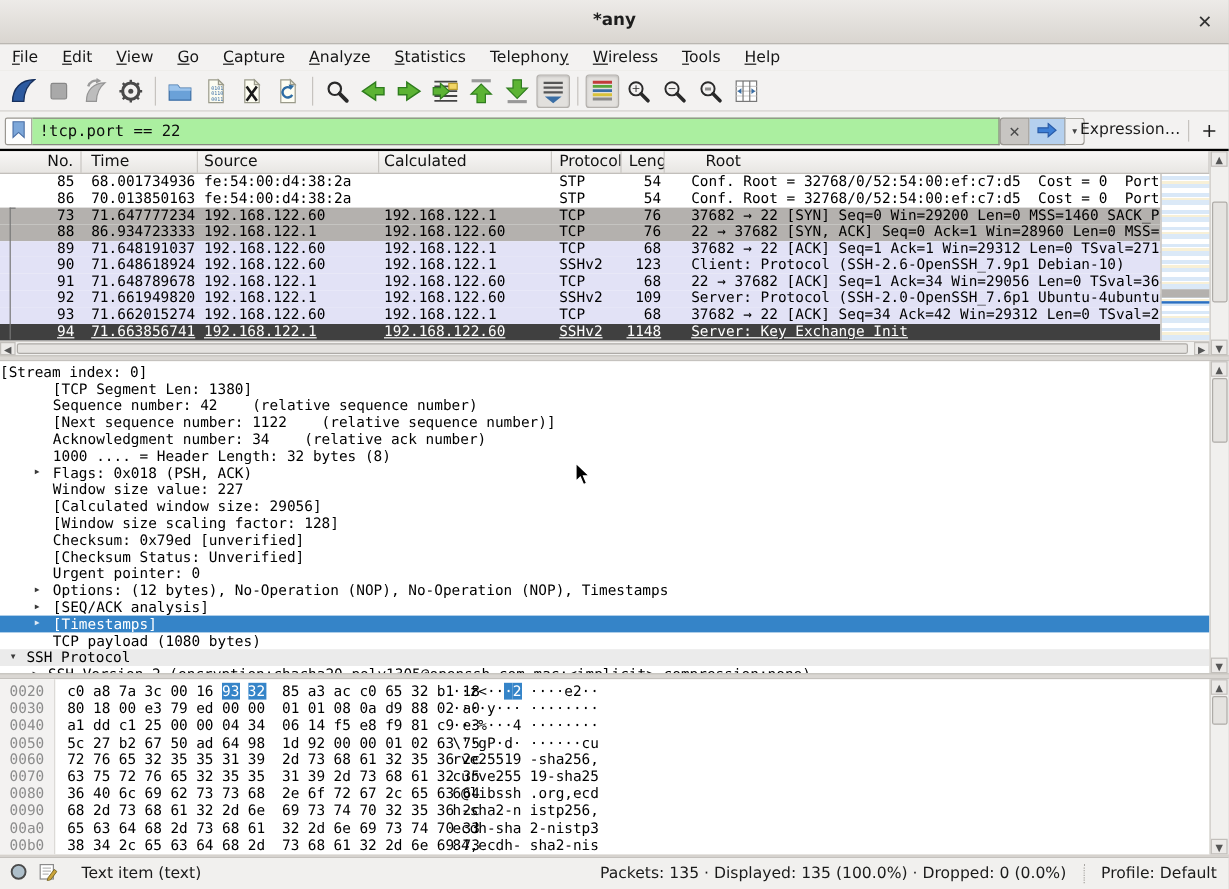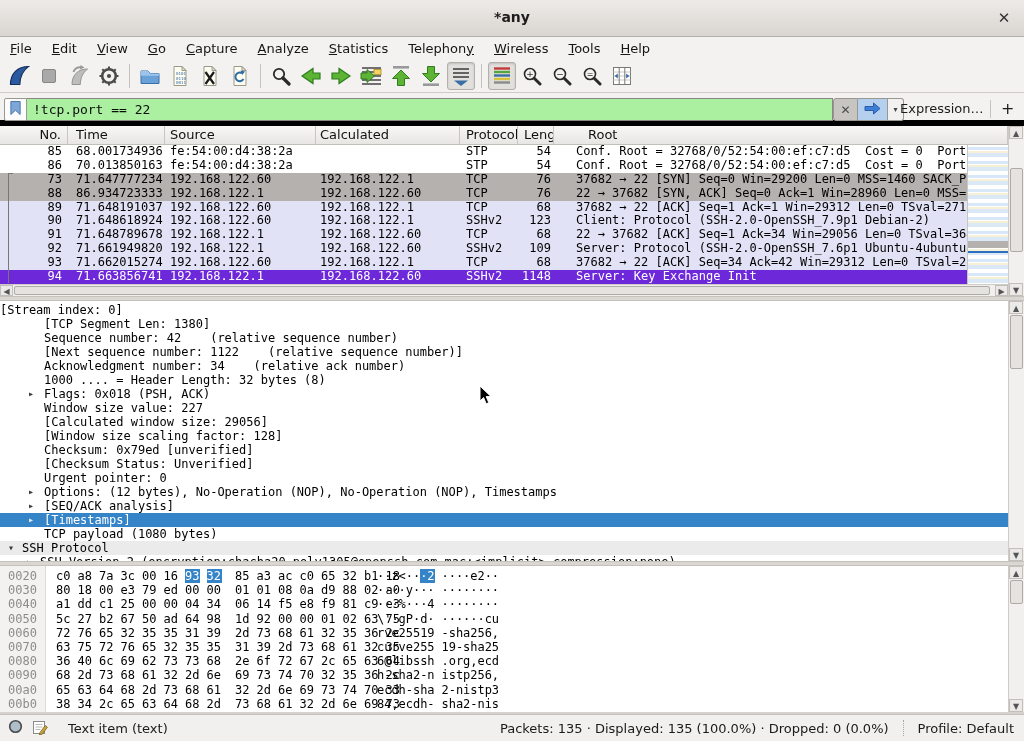--- a/index.html
+++ b/index.html
@@ -23,21 +23,21 @@
   
   #toolbar { position:absolute; left:0; top:59px; width:1024px; height:34px;
     background:#f3f2f1; border-bottom:1px solid #cfccc8; display:flex; align-items:center; padding-left:4px; }
   .tb-btn { width:28px; height:28px; display:flex; align-items:center; justify-content:center;
     margin:0 1px; border:1px solid transparent; border-radius:3px; }
   .tb-btn.pressed { background:#e2e0dd; border:1px solid #b3b0ac; box-shadow:inset 0 1px 2px rgba(0,0,0,.15); }
   .tb-sep { width:1px; height:24px; background:#c6c3bf; margin:0 5px; }
 
   
   #filterbar { position:absolute; left:0; top:93px; width:1024px; height:33px;
-    background:#f3f2f1; border-bottom:6px solid #000000; }
+    background:#f3f2f1; border-bottom:2px solid #000000; }
   #bookmark-btn { position:absolute; left:4px; top:5px; width:23px; height:23px;
     background:#fdfdfd; border:1px solid #9a9791; border-radius:2px 0 0 2px;
     display:flex; align-items:center; justify-content:center; }
   #filter-input { position:absolute; left:27px; top:5px; width:806px; height:23px;
     background:#abefa0; border:1px solid #8a8782; border-left:none;
     font-family:"DejaVu Sans Mono","Liberation Mono",monospace; font-size:13px; color:#0c0c0c; padding:0 6px; outline:none; }
   #filter-controls { position:absolute; left:833px; top:5px; height:23px; display:flex; }
   .fc-btn { height:23px; border:1px solid #9a9791; display:flex; align-items:center; justify-content:center; }
   #filter-clear { width:25px; background:#c7c5c2; border-radius:3px 0 0 3px; color:#4a4a4a; font-size:12px; font-weight:bold; }
   #filter-apply { width:30px; background:#b5d0ee; border-left:none; }
@@ -50,21 +50,21 @@
   #plist-header { position:absolute; left:0; top:126px; width:1008px; height:19px;
     background:linear-gradient(#f8f7f6,#e8e6e3); border-bottom:1px solid #c2bfbb;
     display:flex; font-size:13px; color:#111; }
   .hcell { border-right:1px solid #c9c6c2; padding:1px 0 0 6px; overflow:hidden; white-space:nowrap; }
   #plist-rows { position:absolute; left:0; top:145px; width:967px; height:139px; background:#fff; overflow:hidden; }
   .prow { display:flex; height:13.9px; font-family:"DejaVu Sans Mono","Liberation Mono",monospace;
     font-size:12px; line-height:13.9px; white-space:pre; color:#000; }
   .prow.white { background:#ffffff; }
   .prow.gray { background:#b4b1ae; }
   .prow.lavender { background:#e2e2f6; }
-  .prow.selected { background:#6d28d9; color:#fff; }
+  .prow.selected { background:#404040; color:#fff;text-decoration:underline; }
   .c-no    { width:68px;  text-align:right; padding-right:6px; overflow:hidden; }
   .c-time  { width:97px;  padding-left:8px; overflow:hidden; }
   .c-src   { width:151px; padding-left:5px; overflow:hidden; }
   .c-dst   { width:144px; padding-left:4px; overflow:hidden; }
   .c-proto { width:58px;  padding-left:6px; overflow:hidden; }
   .c-len   { width:36px;  text-align:right; padding-right:3px; overflow:hidden; }
   .c-info  { flex:1; padding-left:22px; overflow:hidden; }
   #plist-header .c-info { padding-left:34px; }
   #conv-bracket { position:absolute; left:8px; top:173px; width:5px; height:110px;
     border-left:1px solid #777; border-top:1px solid #777; pointer-events:none; }
@@ -392,21 +392,21 @@
     <div class="hcell c-proto">Protocol</div>
     <div class="hcell c-len">Length</div>
     <div class="hcell c-info">Root</div>
   </div>
 <div id="plist-rows">
     <div class="prow white"><div class="c-no">85</div><div class="c-time">68.001734936</div><div class="c-src">fe:54:00:d4:38:2a</div><div class="c-dst"></div><div class="c-proto">STP</div><div class="c-len">54</div><div class="c-info">Conf. Root = 32768/0/52:54:00:ef:c7:d5  Cost = 0  Port  = 0x8001</div></div>
     <div class="prow white"><div class="c-no">86</div><div class="c-time">70.013850163</div><div class="c-src">fe:54:00:d4:38:2a</div><div class="c-dst"></div><div class="c-proto">STP</div><div class="c-len">54</div><div class="c-info">Conf. Root = 32768/0/52:54:00:ef:c7:d5  Cost = 0  Port  = 0x8001</div></div>
     <div class="prow gray"><div class="c-no">73</div><div class="c-time">71.647777234</div><div class="c-src">192.168.122.60</div><div class="c-dst">192.168.122.1</div><div class="c-proto">TCP</div><div class="c-len">76</div><div class="c-info">37682 → 22 [SYN] Seq=0 Win=29200 Len=0 MSS=1460 SACK_PERM=1 TSval=2715606368 TSecr=0 WS=128</div></div>
     <div class="prow gray"><div class="c-no">88</div><div class="c-time">86.934723333</div><div class="c-src">192.168.122.1</div><div class="c-dst">192.168.122.60</div><div class="c-proto">TCP</div><div class="c-len">76</div><div class="c-info">22 → 37682 [SYN, ACK] Seq=0 Ack=1 Win=28960 Len=0 MSS=1460 SACK_PERM=1 TSval=3649531177 TSecr=2715606368 WS=128</div></div>
     <div class="prow lavender"><div class="c-no">89</div><div class="c-time">71.648191037</div><div class="c-src">192.168.122.60</div><div class="c-dst">192.168.122.1</div><div class="c-proto">TCP</div><div class="c-len">68</div><div class="c-info">37682 → 22 [ACK] Seq=1 Ack=1 Win=29312 Len=0 TSval=2715606368 TSecr=3649531177</div></div>
-    <div class="prow lavender"><div class="c-no">90</div><div class="c-time">71.648618924</div><div class="c-src">192.168.122.60</div><div class="c-dst">192.168.122.1</div><div class="c-proto">SSHv2</div><div class="c-len">123</div><div class="c-info">Client: Protocol (SSH-2.0-OpenSSH_7.9p1 Debian-2)</div></div>
+    <div class="prow lavender"><div class="c-no">90</div><div class="c-time">71.648618924</div><div class="c-src">192.168.122.60</div><div class="c-dst">192.168.122.1</div><div class="c-proto">SSHv2</div><div class="c-len">123</div><div class="c-info">Client: Protocol (SSH-2.6-OpenSSH_7.9p1 Debian-10)</div></div>
     <div class="prow lavender"><div class="c-no">91</div><div class="c-time">71.648789678</div><div class="c-src">192.168.122.1</div><div class="c-dst">192.168.122.60</div><div class="c-proto">TCP</div><div class="c-len">68</div><div class="c-info">22 → 37682 [ACK] Seq=1 Ack=34 Win=29056 Len=0 TSval=3649531201 TSecr=2715606391</div></div>
     <div class="prow lavender"><div class="c-no">92</div><div class="c-time">71.661949820</div><div class="c-src">192.168.122.1</div><div class="c-dst">192.168.122.60</div><div class="c-proto">SSHv2</div><div class="c-len">109</div><div class="c-info">Server: Protocol (SSH-2.0-OpenSSH_7.6p1 Ubuntu-4ubuntu0.3)</div></div>
     <div class="prow lavender"><div class="c-no">93</div><div class="c-time">71.662015274</div><div class="c-src">192.168.122.60</div><div class="c-dst">192.168.122.1</div><div class="c-proto">TCP</div><div class="c-len">68</div><div class="c-info">37682 → 22 [ACK] Seq=34 Ack=42 Win=29312 Len=0 TSval=2715606404 TSecr=3649531201</div></div>
     <div class="prow selected"><div class="c-no">94</div><div class="c-time">71.663856741</div><div class="c-src">192.168.122.1</div><div class="c-dst">192.168.122.60</div><div class="c-proto">SSHv2</div><div class="c-len">1148</div><div class="c-info">Server: Key Exchange Init</div></div>
   </div>
 <div id="conv-bracket"></div>
 
 <div id="minimap">
   <div id="minimap-gray"></div>
   <div id="minimap-line"></div>

